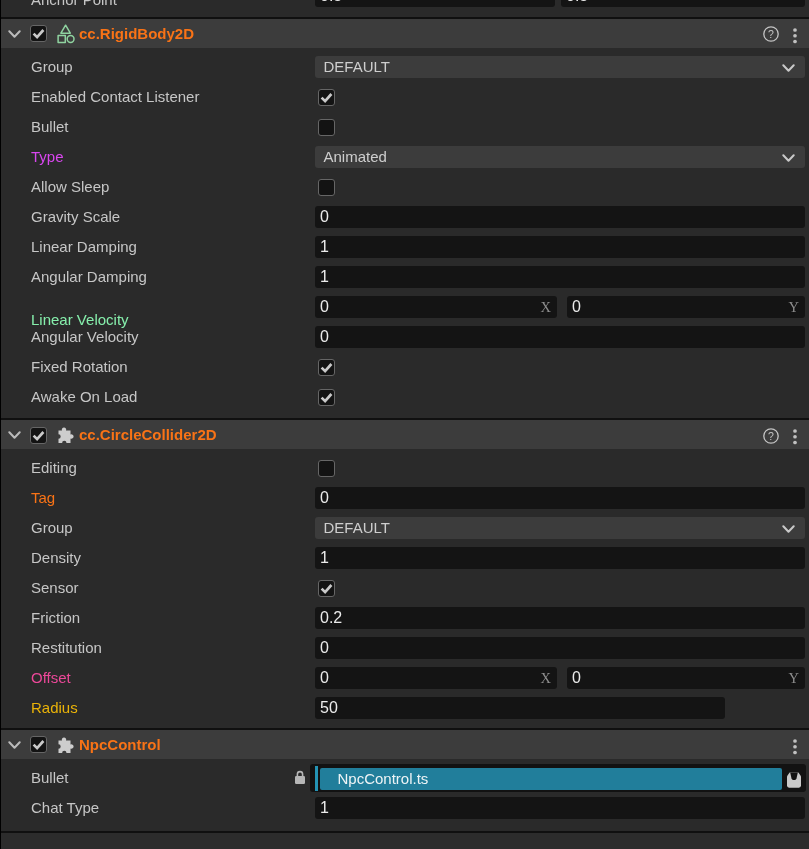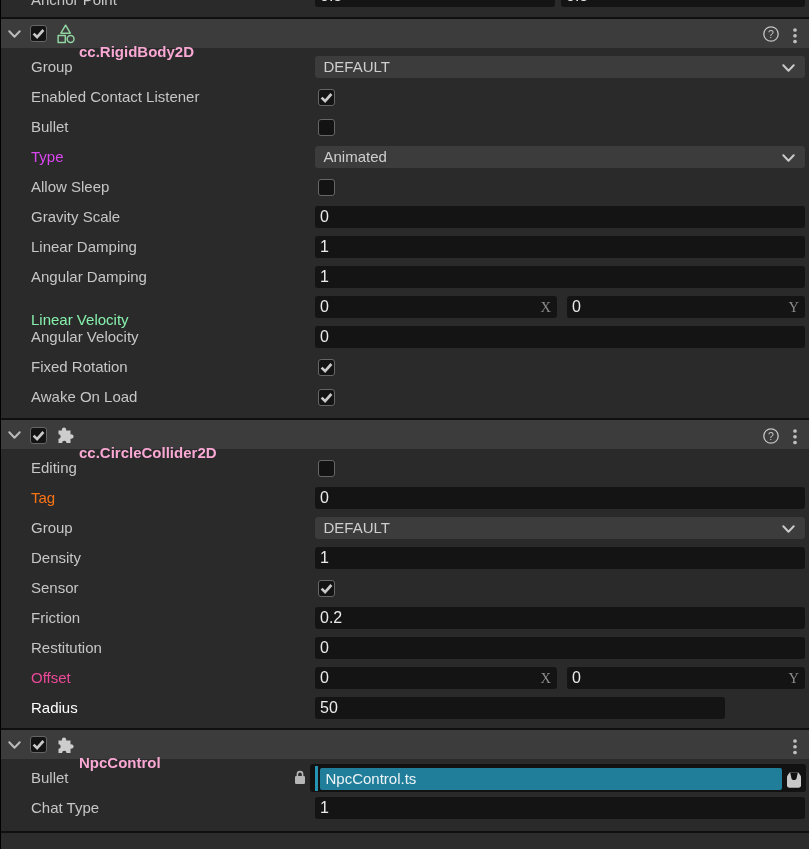--- a/index.html
+++ b/index.html
@@ -3,21 +3,21 @@
 html,body{margin:0;padding:0;}
 body{width:809px;height:849px;overflow:hidden;background:#2a2a2a;font-family:"Liberation Sans",sans-serif;font-size:15px;position:relative;}
 .lb{position:absolute;height:30px;line-height:30px;white-space:nowrap;}
 .inp{position:absolute;height:22px;line-height:21px;background:#141414;border-radius:3px;color:#ebebeb;padding-left:5px;white-space:nowrap;box-sizing:border-box;font-size:16px;}
 .ax{position:absolute;right:6px;top:0;font-family:"Liberation Serif",serif;font-size:14.5px;color:#8d8d8d;line-height:22px;}
 .sel{position:absolute;height:22px;line-height:22px;background:#3c3c3c;border-radius:3px;color:#cecece;padding-left:8.5px;white-space:nowrap;box-sizing:border-box;}
 .selch{position:absolute;right:10px;top:8px;}
 .cb{position:absolute;width:17px;height:17px;background:#131313;border:1px solid #666;border-radius:3px;box-sizing:border-box;overflow:hidden;}
 .cb svg{display:block;margin:-1px 0 0 -1px;}
 .hd{position:absolute;left:0;width:809px;background:#3c3c3c;}
-.ttl{position:absolute;height:30px;line-height:30px;font-weight:bold;color:#f9a8d4;white-space:nowrap;margin-top:18px;}
+.ttl{position:absolute;height:30px;line-height:30px;font-weight:bold;color:#f97316;white-space:nowrap;}
 </style></head><body>
 <div style="position:absolute;left:0;top:0;width:1px;height:849px;background:#000;z-index:9"></div>
 <div class="lb" style="left:31px;top:-15px;color:#c6c6c6">Anchor Point</div>
 <div class="inp" style="left:315px;top:-15px;width:240px">0.5</div>
 <div class="inp" style="left:561px;top:-15px;width:244px">0.5</div>
 <div style="position:absolute;left:0;top:17.3px;width:809px;height:1.5px;background:#101010"></div>
 <div class="hd" style="top:18.8px;height:29.3px"></div>
 <svg style="position:absolute;left:8px;top:29.599999999999994px" width="13" height="9" viewBox="0 0 13 9">
     <path d="M1.3 1.3 L6.5 6.8 L11.7 1.3" fill="none" stroke="#bbbbbb" stroke-width="2" stroke-linecap="round" stroke-linejoin="round"></path>
   </svg>
@@ -123,21 +123,21 @@
       <path d="M3.6 8.6 L7.1 12.1 L13.4 5.0" fill="none" stroke="#c9c9c9" stroke-width="2.7" stroke-linejoin="miter"></path>
     </svg>
   </div>
 <div class="lb" style="left:31px;top:603px;color:#c6c6c6">Friction</div>
 <div class="inp" style="left:315px;top:607px;width:490px">0.2</div>
 <div class="lb" style="left:31px;top:633px;color:#c6c6c6">Restitution</div>
 <div class="inp" style="left:315px;top:637px;width:490px">0</div>
 <div class="lb" style="left:31px;top:663px;color:#ec4899">Offset</div>
 <div class="inp" style="left:315px;top:667px;width:242px">0<span class="ax">X</span></div>
 <div class="inp" style="left:567px;top:667px;width:238px">0<span class="ax">Y</span></div>
-<div class="lb" style="left:31px;top:693px;color:#ffffff">Radius</div>
+<div class="lb" style="left:31px;top:693px;color:#eab308">Radius</div>
 <div class="inp" style="left:315px;top:697px;width:410px">50</div>
 <div style="position:absolute;left:0;top:728px;width:809px;height:2px;background:#101010"></div>
 <div class="hd" style="top:730px;height:29.3px"></div>
 <svg style="position:absolute;left:8px;top:740.5999999999999px" width="13" height="9" viewBox="0 0 13 9">
     <path d="M1.3 1.3 L6.5 6.8 L11.7 1.3" fill="none" stroke="#bbbbbb" stroke-width="2" stroke-linecap="round" stroke-linejoin="round"></path>
   </svg>
 <div class="cb" style="left:30px;top:736.3px">
     <svg width="17" height="17" viewBox="0 0 17 17">
       <path d="M3.6 8.6 L7.1 12.1 L13.4 5.0" fill="none" stroke="#c9c9c9" stroke-width="2.7" stroke-linejoin="miter"></path>
     </svg>
@@ -151,20 +151,20 @@
     <circle cx="3" cy="8.75" r="1.85" fill="#c0c0c0"></circle>
     <circle cx="3" cy="14.5" r="1.85" fill="#c0c0c0"></circle>
   </svg>
 <div class="lb" style="left:31px;top:763px;color:#c6c6c6">Bullet</div>
 <svg style="position:absolute;left:294px;top:770px" width="12" height="15" viewBox="0 0 12 15">
     <rect x="1" y="6" width="10" height="8" rx="1.2" fill="#b6b6b6"></rect>
     <path d="M3.4 6 V4.2 A2.6 2.6 0 0 1 8.6 4.2 V6" fill="none" stroke="#b6b6b6" stroke-width="1.6"></path>
   </svg>
 <div style="position:absolute;left:310px;top:764px;width:496px;height:28px;background:#121212;border-radius:3px"></div>
 <div style="position:absolute;left:315px;top:766px;width:2.5px;height:25px;background:#2493b4"></div>
-<div style="position:absolute;left:319.5px;top:768px;width:462px;height:21.5px;background:#217e9b;border-radius:2px;color:#eef4f6;line-height:21.5px;padding-left:6px;box-sizing:border-box">NpcControl.ts</div>
+<div style="position:absolute;left:319.5px;top:768px;width:462px;height:21.5px;background:#217e9b;border-radius:2px;color:#eef4f6;line-height:21.5px;padding-left:18px;box-sizing:border-box">NpcControl.ts</div>
 <svg style="position:absolute;left:787px;top:772px" width="14" height="16" viewBox="0 0 14 16">
     <path fill="#c9c9c9" d="M0 4.2 L2.6 0.4 H11.4 L14 4.2 V13.6 Q14 15.7 11.9 15.7 H2.1 Q0 15.7 0 13.6 Z"></path>
     <path fill="#121212" d="M3.2 0.4 L4.5 6.6 Q4.8 8 6.2 8 H7.8 Q9.2 8 9.5 6.6 L10.8 0.4 Z"></path>
   </svg>
 <div class="lb" style="left:31px;top:793px;color:#c6c6c6">Chat Type</div>
 <div class="inp" style="left:315px;top:797px;width:490px">1</div>
 <div style="position:absolute;left:0;top:831px;width:809px;height:2px;background:#101010"></div>
 <div style="position:absolute;left:0;top:833px;width:809px;height:16px;background:#2c2c2c"></div>
 </body></html>

